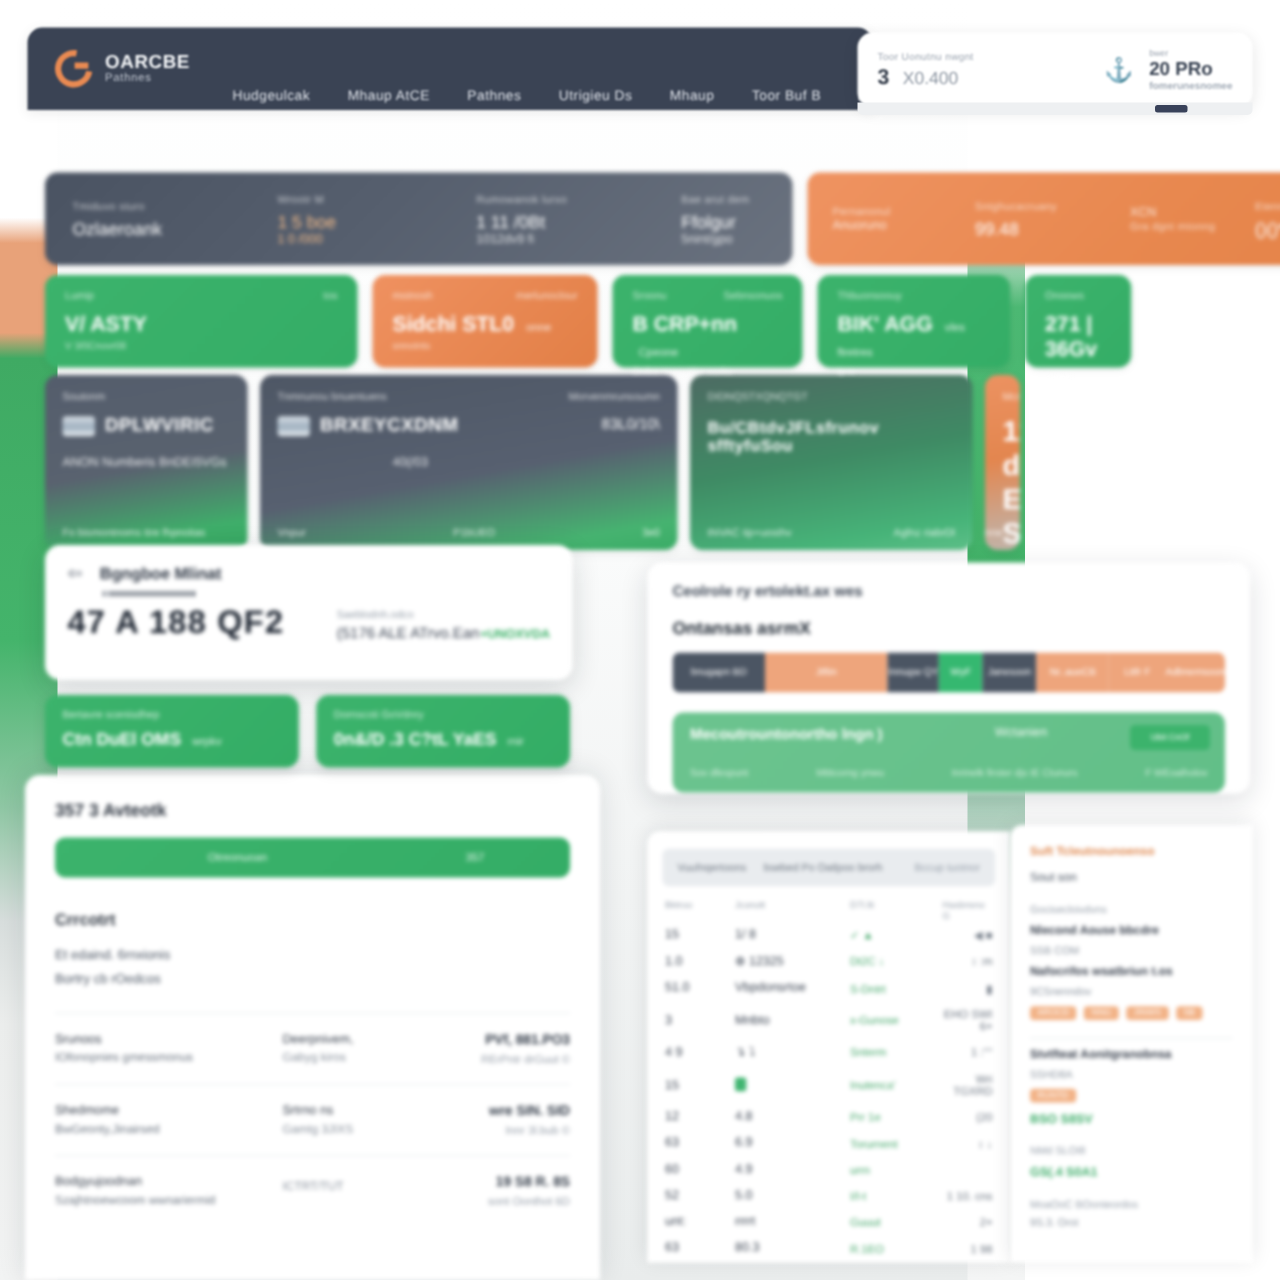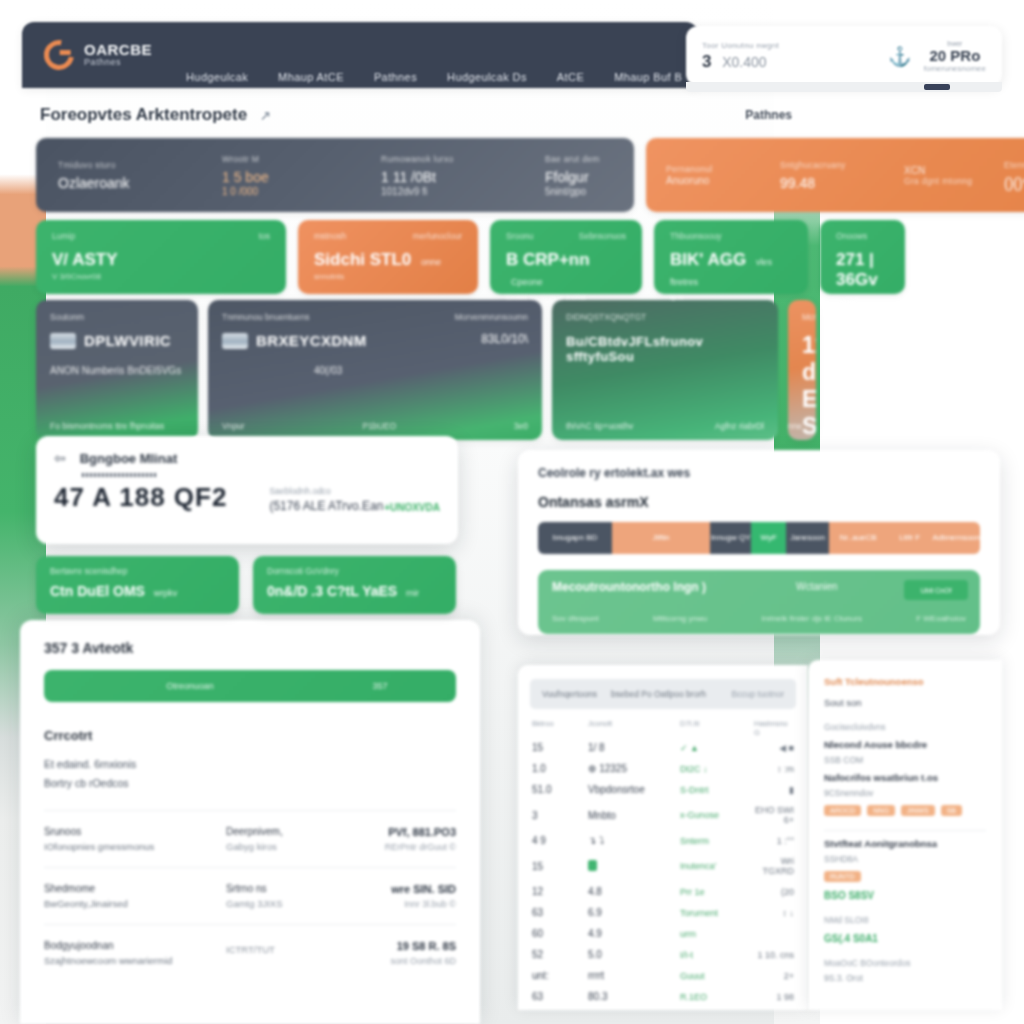--- a/index.html
+++ b/index.html
@@ -108,24 +108,24 @@
     box-shadow: 0 3px 12px rgba(0,0,0,.10);
     display: flex; align-items: center;
     padding: 0 16px;
     z-index: 4;
   }
   .pod-left { flex: 1; }
   .pod-kicker { font-size: 8px; color: #9aa3af; letter-spacing: .3px; }
   .pod-value { font-size: 17px; color: #2f3846; font-weight: bold; margin-top: 2px; }
   .pod-value small { font-size: 14px; color: #8d96a2; font-weight: normal; margin-left: 6px; }
   .pod-icon { font-size: 19px; color: #4a5566; margin-right: 12px; }
-  .pod-right { text-align: center; }
+  .pod-right { text-align: left; }
   .pod-plan-label { font-size: 7px; color: #9aa3af; }
   .pod-plan { font-size: 15px; color: #384252; font-weight: bold; }
-  .pod-plan-sub { font-size: 8px; color: #a4adb8; }
+  .pod-plan-sub { font-size: 8px; color: #a4adb8; font-weight: bold; }
   .pod-underline {
     position: absolute; left: 686px; top: 82px; width: 316px; height: 10px;
     background: #eef0f2; border-radius: 0 0 4px 4px; z-index: 4;
   }
   .pod-underline i {
     display: block; width: 26px; height: 6px; margin: 2px 0 0 238px;
     background: #39425a; border-radius: 2px;
   }
 
   
@@ -365,23 +365,23 @@
       <div class="brand-mark"></div>
       <div class="brand-text">
         <div class="brand-title">OARCBE</div>
         <div class="brand-sub">Pathnes</div>
       </div>
     </div>
     <div class="nav-links">
       <div class="nav-link">Hudgeulcak</div>
       <div class="nav-link">Mhaup AtCE</div>
       <div class="nav-link">Pathnes</div>
-      <div class="nav-link">Hudgeulcak Ds</div>
-      <div class="nav-link">AtCE</div>
-      <div class="nav-link">Mhaup Buf B</div>
+      <div class="nav-link">Utrigieu Ds</div>
+      <div class="nav-link">Mhaup</div>
+      <div class="nav-link">Toor Buf B</div>
       <div class="nav-link">Auelonwae</div>
     </div>
   </div>
 
   <div class="account-pod bl1">
     <div class="pod-left">
       <div class="pod-kicker">Toor Uonutnu nwgnt</div>
       <div class="pod-value">
         <span>3</span>
         <small>X0.400</small>
@@ -391,27 +391,20 @@
     <div class="pod-right">
       <div class="pod-plan-label">bwer</div>
       <div class="pod-plan">20 PRo</div>
       <div class="pod-plan-sub">fomerunesnomee</div>
     </div>
   </div>
   <div class="pod-underline">
       <i></i>
     </div>
 
-  <div class="page-head bl1">
-    <div class="page-title">
-      <span>Foreopvtes Arktentropete</span>
-      <span class="spark">↗</span>
-    </div>
-    <div class="page-head-right">Pathnes</div>
-  </div>
 
   <div class="row1 bl2">
     <div class="strip-dark">
       <div class="cell w1">
         <div class="k">Tmiduvo sturo</div>
         <div class="v">Ozlaeroank</div>
       </div>
       <div class="cell w2">
         <div class="k">Wrootr M</div>
         <div class="v amber">1 5 boe</div>

